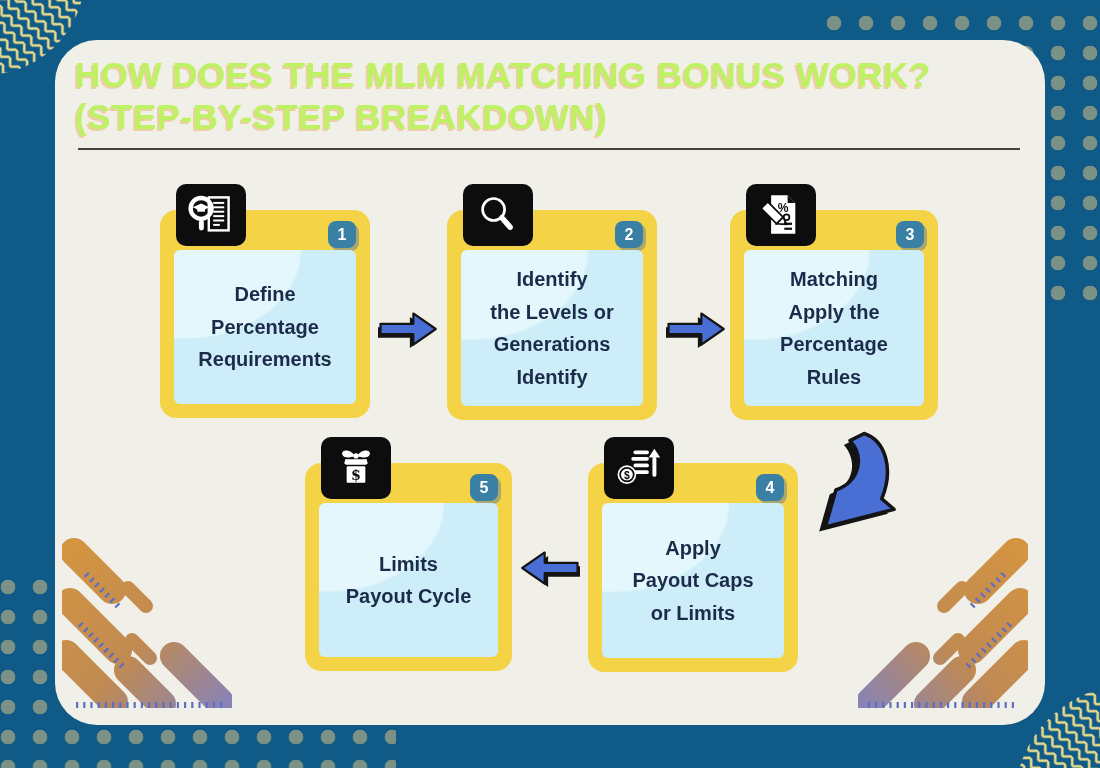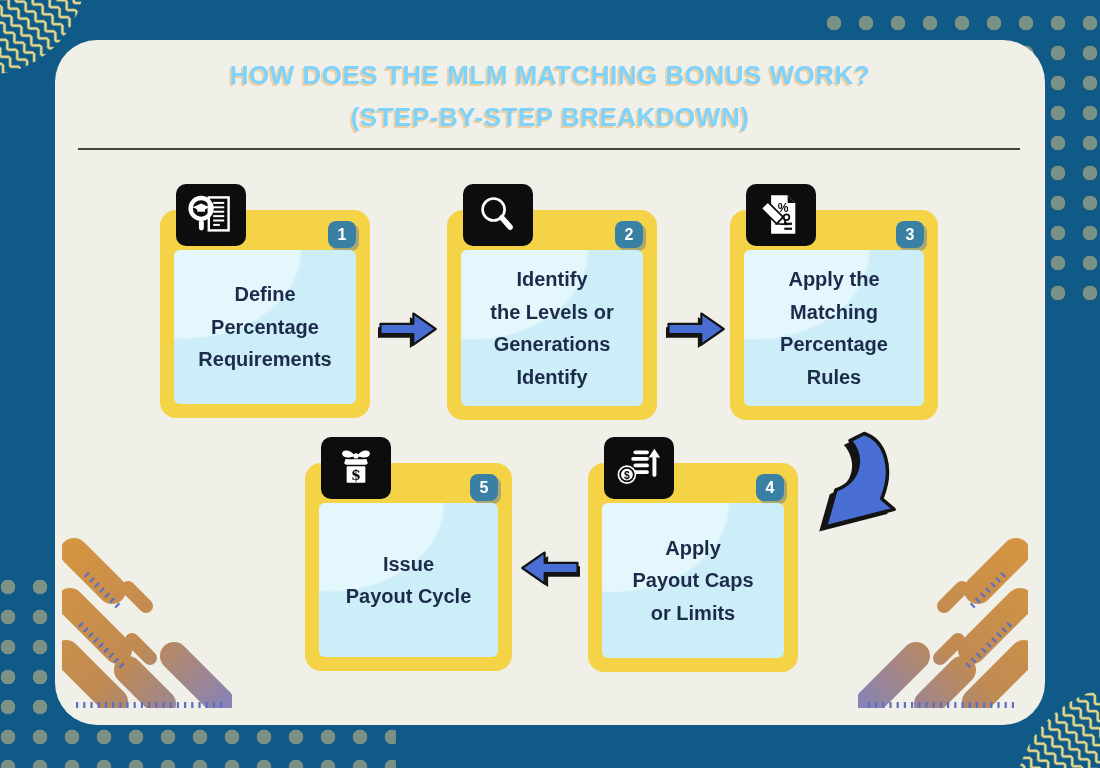--- a/index.html
+++ b/index.html
@@ -7,22 +7,22 @@
           font-family:"Liberation Sans",sans-serif;}
   
   .decor{position:absolute;z-index:1;pointer-events:none;}
   .dots{background-image:radial-gradient(circle,#7c9186 7px,rgba(0,0,0,0) 7.6px);
         background-size:32px 30px;}
   .dots-tr{left:818px;top:8px;width:284px;height:292px;}
   .dots-bl{left:-8px;top:572px;width:404px;height:196px;}
   
   .panel{position:absolute;left:55px;top:40px;width:990px;height:685px;background:#f0efe8;
          border-radius:42px;z-index:2;}
-  .title{position:absolute;left:75px;top:54px;width:950px;text-align:center;z-index:4;
-         font-size:26px;font-weight:800;line-height:42px;color:#7dd3fc;letter-spacing:.5px;
+  .title{position:absolute;left:75px;top:54px;width:950px;text-align:left;z-index:4;
+         font-size:35px;font-weight:800;line-height:42px;color:#bef264;letter-spacing:.5px;
          text-shadow:-2px 2px 0 #ecd0a4;}
   .divider{position:absolute;left:78px;top:148px;width:942px;height:1.5px;background:#45433e;z-index:4;}
   .bars{position:absolute;z-index:3;}
   
   .card{position:absolute;background:#f5d347;border-radius:16px;z-index:4;}
   .icon-tile{position:absolute;top:-26px;left:16px;width:70px;height:62px;background:#0d0d0d;
              border-radius:10px;display:flex;align-items:center;justify-content:center;}
   .icon-tile svg{width:50px;height:44px;}
   .badge{position:absolute;top:11px;right:14px;width:28px;height:27px;background:#3a7fa4;color:#ffffff;
          border-radius:8px;font-size:16px;font-weight:700;display:flex;align-items:center;
@@ -166,22 +166,22 @@
         <circle cx="27" cy="22" r="2.6" fill="none" stroke="#0d0d0d" stroke-width="1.6"></circle>
         <line x1="22" y1="28" x2="32" y2="28" stroke="#0d0d0d" stroke-width="2"></line>
         <line x1="25" y1="32.5" x2="32" y2="32.5" stroke="#0d0d0d" stroke-width="2"></line>
         <polygon points="4,14 10,8 24,22 18,28" fill="#ffffff" stroke="#0d0d0d" stroke-width="1.6"></polygon>
         <polygon points="18,28 24,22 27,28.5" fill="#ffffff" stroke="#0d0d0d" stroke-width="1.6"></polygon>
         <polygon points="25.2,25.8 27,28.5 24,29.2" fill="#0d0d0d"></polygon>
       </svg>
     </div>
     <div class="badge">3</div>
     <div class="card-inner">
+      <span class="card-line">Matching</span>
       <span class="card-line">Apply the</span>
-      <span class="card-line">Matching</span>
       <span class="card-line">Percentage</span>
       <span class="card-line">Rules</span>
     </div>
   </div>
 
   <div class="card" style="left:588px;top:463px;width:210px;height:209px">
     <div class="icon-tile">
       <svg viewBox="0 0 44 40">
         <g fill="#ffffff">
           <rect x="17" y="4" width="14" height="3.4" rx="1.7"></rect>
@@ -214,21 +214,21 @@
           <polygon points="13,11.5 17,16 11,16"></polygon>
           <polygon points="31,11.5 27,16 33,16"></polygon>
           <rect x="12" y="12" width="20" height="5" rx="1"></rect>
           <rect x="13.5" y="18.5" width="17" height="15" rx="1"></rect>
         </g>
         <text x="22" y="31" font-size="13" font-weight="bold" fill="#0d0d0d" text-anchor="middle" font-family="'DejaVu Serif',serif">$</text>
       </svg>
     </div>
     <div class="badge">5</div>
     <div class="card-inner">
-      <span class="card-line">Issue</span>
+      <span class="card-line">Limits</span>
       <span class="card-line">Payout Cycle</span>
     </div>
   </div>
 
   <div class="arrow" style="left:378px;top:310px">
     <svg width="62" height="38" viewBox="0 0 70 44">
       <polygon points="2,16 40,16 40,4 66,22 40,40 40,28 2,28" transform="translate(-4,4)" fill="#141414"></polygon>
       <polygon points="2,16 40,16 40,4 66,22 40,40 40,28 2,28" fill="#4a6fd4" stroke="#141414" stroke-width="2.5" stroke-linejoin="round"></polygon>
     </svg>
   </div>

